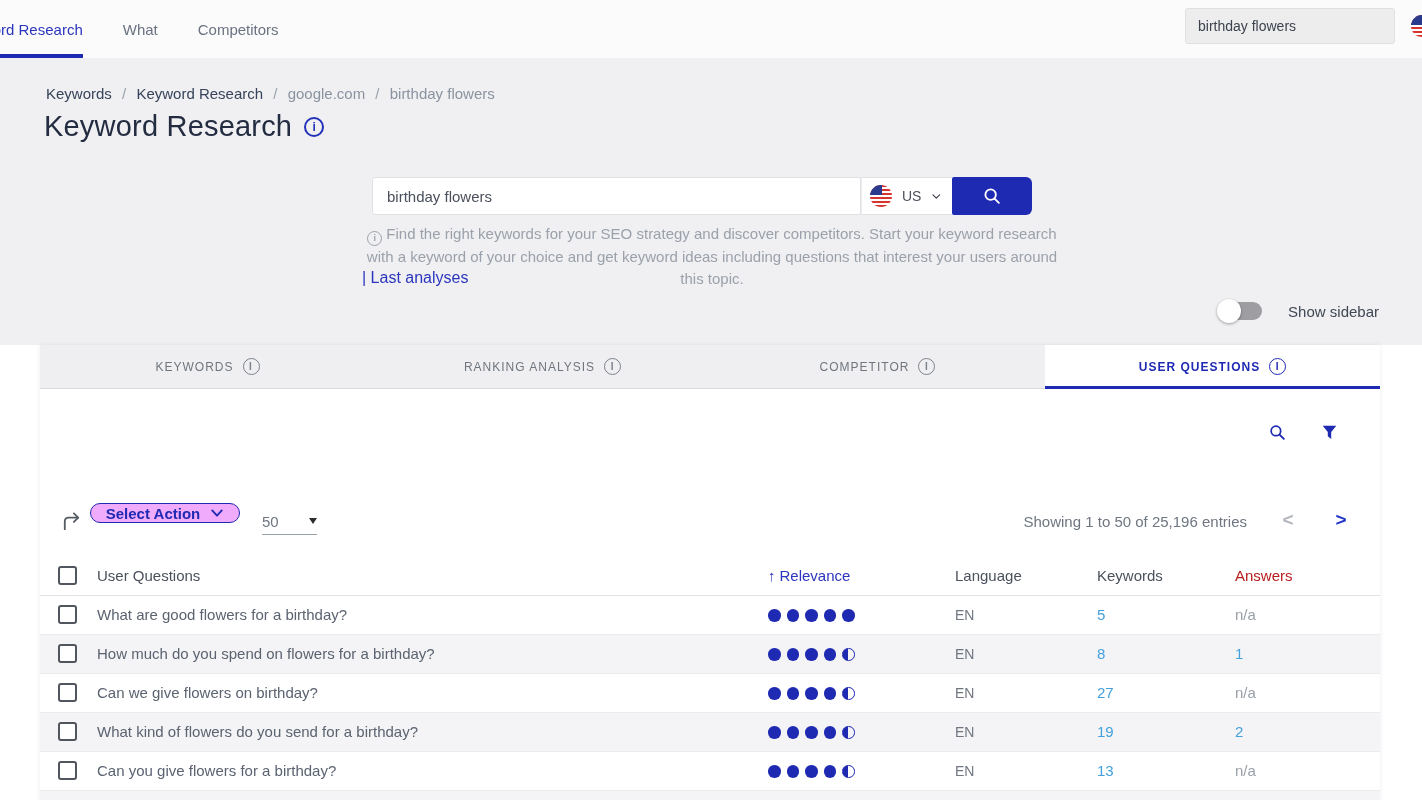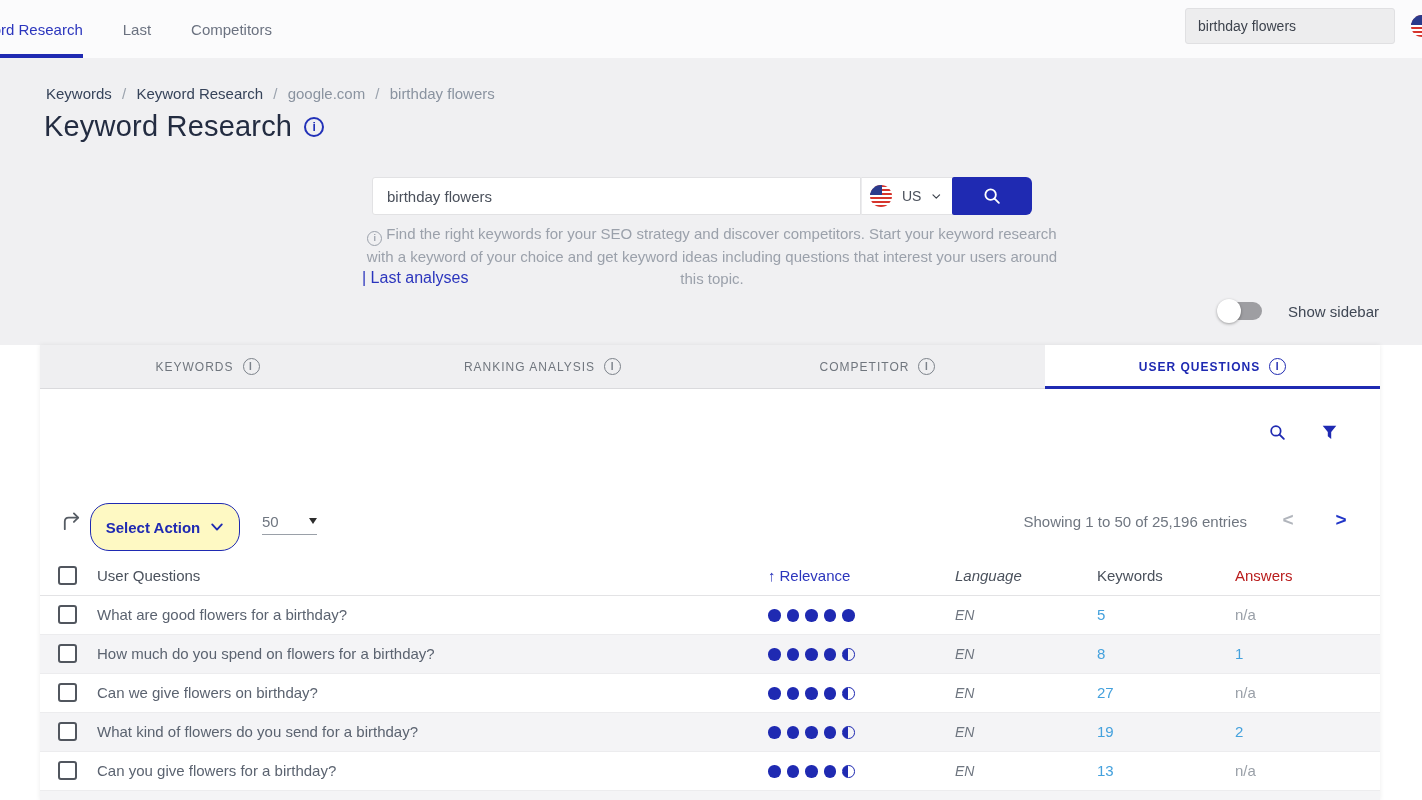--- a/index.html
+++ b/index.html
@@ -70,21 +70,21 @@
   .tab { position:relative; width:335px; display:flex; align-items:center; justify-content:center;
     font-size:12px; letter-spacing:1px; color:#70767e; cursor:pointer; text-transform:uppercase; }
   .tab.active { background:#ffffff; color:#1f2ab2; font-weight:600; }
   .tab.active::after { content:''; position:absolute; left:0; right:0; bottom:-1px; height:3px; background:#1f2ab2; }
 
   .table-tools { position:absolute; top:78px; right:42px; display:flex; align-items:center; gap:34px; }
   .tool-icon { cursor:pointer; display:inline-flex; }
 
   .toolbar { position:absolute; top:158px; left:0; width:1340px; height:38px; }
   .export-icon { position:absolute; left:20px; top:7px; cursor:pointer; }
-  .select-action { position:absolute; left:50px; top:0; width:150px; height:48px; background:#fef9c3;
+  .select-action { position:absolute; left:50px; top:0; width:150px; height:20px; background:#f0abfc;
     border:1.5px solid #1f2ab2; border-radius:19px; color:#1f2ab2; font-family:inherit;
     font-size:15px; font-weight:600; display:flex; align-items:center; justify-content:center; gap:10px; cursor:pointer; }
   .pagesize { position:absolute; left:222px; top:5px; width:55px; height:27px; border-bottom:1px solid #9aa0a8;
     display:flex; align-items:center; justify-content:space-between; font-size:15px; color:#6f7680; cursor:pointer; }
   .pagesize .caret { width:0; height:0; border-left:4.5px solid transparent; border-right:4.5px solid transparent;
     border-top:6px solid #2d2d2d; }
   .showing { position:absolute; left:900px; top:10px; width:307px; text-align:right; font-size:15px; color:#6f7680; }
   .pg { position:absolute; top:6px; font-size:19px; font-weight:600; cursor:pointer; width:20px; text-align:center; }
   .pg.prev { left:1238px; color:#b1b5bc; }
   .pg.next { left:1291px; color:#2135c8; }
@@ -95,37 +95,37 @@
   .row.head { height:40px; border-bottom:1px solid #e3e3e5; }
   .row.alt { background:#f4f4f6; }
   .row.partial { height:9px; background:#f4f4f6; border-bottom:none; }
   .cell { position:absolute; top:0; line-height:38px; white-space:nowrap; }
   .head .cell { line-height:39px; font-size:15px; color:#4a515c; }
   .cb { position:absolute; left:18px; top:50%; margin-top:-10px; width:19px; height:19px;
     border:2px solid #51565e; border-radius:3px; background:#fff; cursor:pointer; }
   .c-q    { left:57px;  font-size:15px; color:#5b6370; }
   .c-rel  { left:728px; }
   .head .c-rel { color:#2b35bd; font-size:15px; }
-  .c-lang { left:915px; font-size:14px; color:#6f7680;font-style:italic; }
+  .c-lang { left:915px; font-size:14px; color:#6f7680; }
   .c-kw   { left:1057px; font-size:15px; color:#44a1dd; cursor:pointer; }
   .c-ans  { left:1195px; font-size:15px; color:#44a1dd; cursor:pointer; }
   .c-ans.na { color:#9aa0a8; cursor:default; }
   .sort-arrow { font-weight:700; margin-right:4px; }
   .dots { position:absolute; left:728px; top:13px; display:flex; gap:6px; }
   .dot { width:12.5px; height:12.5px; border-radius:50%; }
   .dot.full { background:#1f2ab2; }
   .dot.half { border:1.5px solid #1f2ab2; background:linear-gradient(90deg,#1f2ab2 50%,transparent 50%); }
 </style>
 </head>
 <body>
 
 <header class="topnav">
   <nav class="nav-items">
     <a class="nav-item first active">Keyword Research</a>
-    <a class="nav-item">Last</a>
+    <a class="nav-item">What</a>
     <a class="nav-item">Competitors</a>
   </nav>
   <div class="topnav-search">
     <input value="birthday flowers" style="">
   </div>
   <div class="usflag topflag"></div>
 </header>
 
 <section class="hero">
   <div class="breadcrumb">

